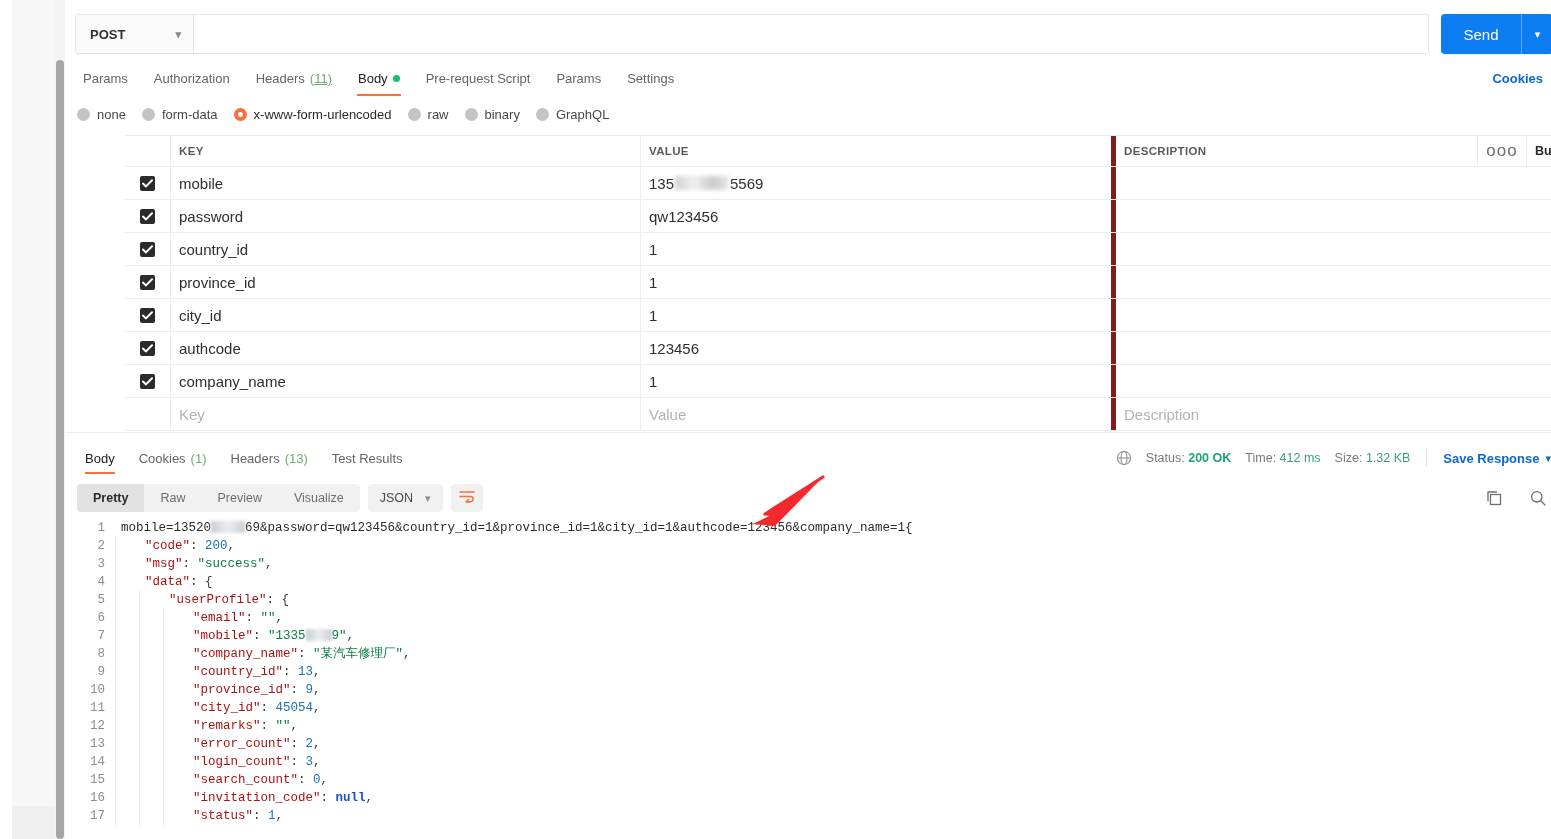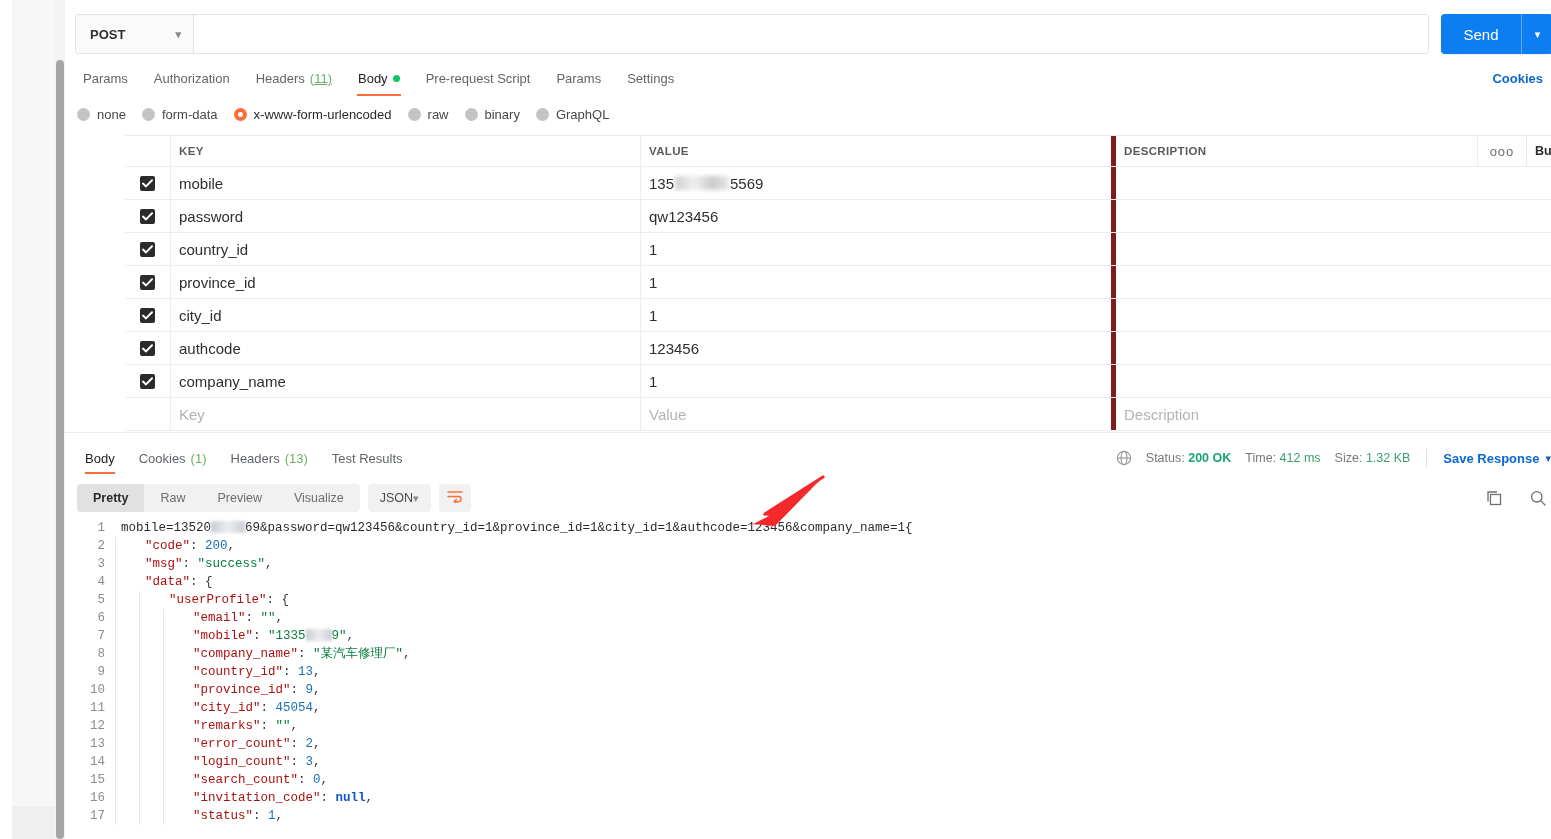--- a/index.html
+++ b/index.html
@@ -158,21 +158,21 @@
     display: flex; align-items: center; padding: 0 8px;
     font-size: 15px; color: #2e2e2e; overflow: hidden; white-space: nowrap;
   }
   .kv-row.head .kv-cell {
     font-size: 11.5px; font-weight: 700; color: #5a5a5a; letter-spacing: .35px;
   }
   .kv-row.empty .kv-cell { color: #b3b3b3; }
   .kv-actions {
     width: 49px; display: flex; align-items: center; justify-content: center;
     border-left: 1px solid #ededed; color: #6e6e6e;
-    font-size: 13px; letter-spacing: 1px; cursor: pointer;
+    font-size: 17px; letter-spacing: 1px; cursor: pointer;
   }
   .kv-bulk {
     width: 90px; display: flex; align-items: center; justify-content: flex-start;
     padding-left: 8px; border-left: 1px solid #ededed;
     font-size: 12.5px; font-weight: 700; color: #2d2d2d; cursor: pointer;
   }
   .val-redacted {
     display: inline-block; width: 54px; height: 14px; vertical-align: -2px;
     margin: 0 1px;
     background: linear-gradient(90deg,
@@ -230,21 +230,21 @@
     background: #f1f1f1; border-radius: 4px; overflow: hidden;
   }
   .seg-item {
     display: flex; align-items: center; justify-content: center;
     padding: 0 16px; font-size: 12.5px; color: #6d6d6d; cursor: pointer;
   }
   .seg-item.active {
     background: #e1e1e1; color: #2b2b2b; font-weight: 600;
   }
   .fmt-select {
-    display: flex; align-items: center; gap: 0; height: 28px;
+    display: flex; align-items: center; gap: 12px; height: 28px;
     padding: 0 12px; background: #f1f1f1; border-radius: 4px;
     font-size: 12.5px; color: #4a4a4a; cursor: pointer;
   }
   .fmt-select .chev { color: #8b8b8b; font-size: 11px; }
   .wrap-btn {
     display: flex; align-items: center; justify-content: center;
     width: 32px; height: 28px; background: #f1f1f1; border-radius: 4px;
     cursor: pointer;
   }
   .resp-icons {

